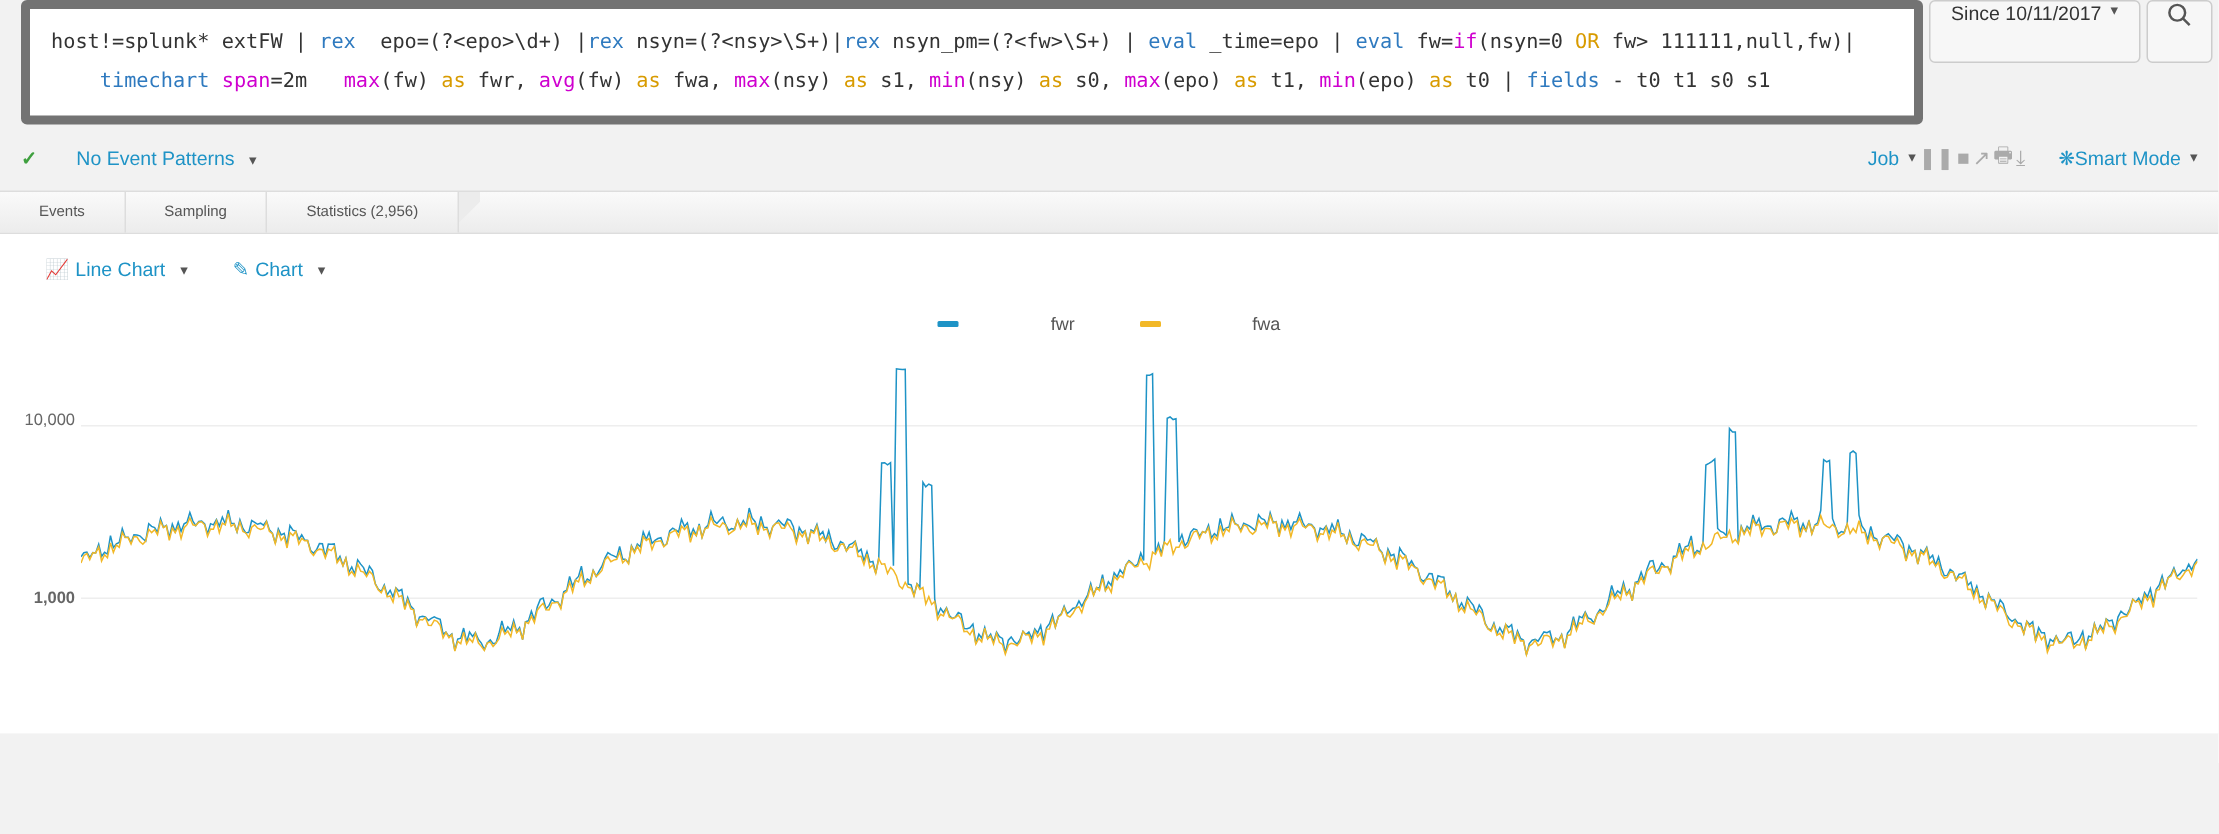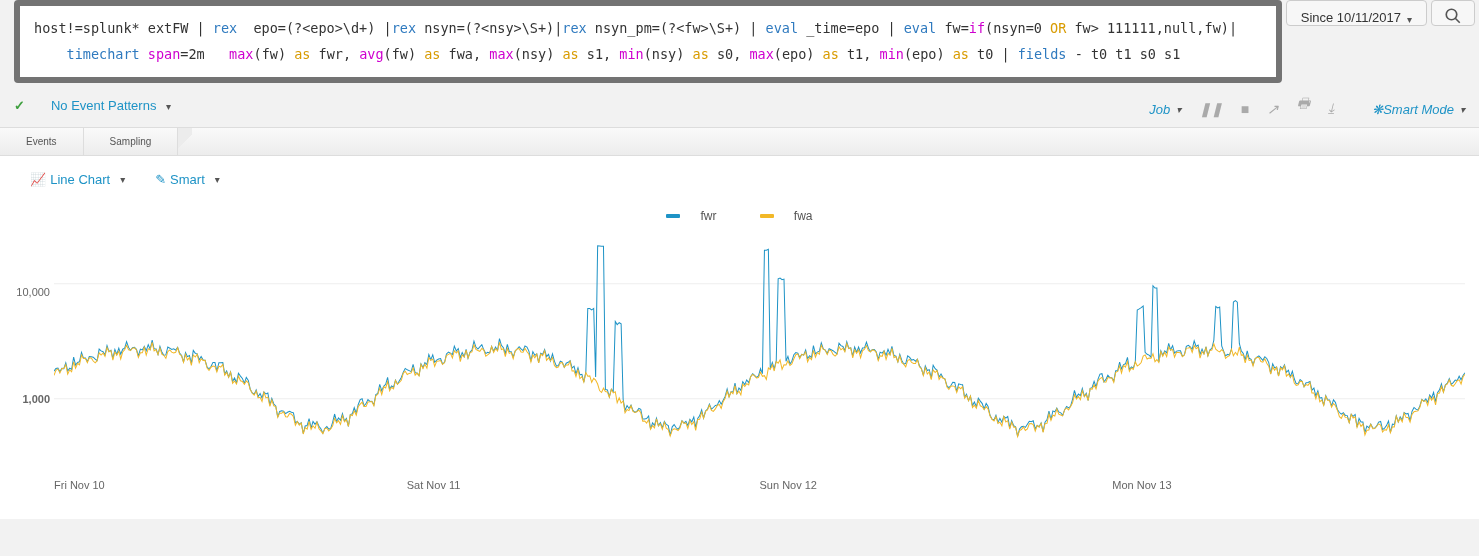--- a/index.html
+++ b/index.html
@@ -28,44 +28,44 @@
     line-height: 1.9;
     min-height: 60px;
     white-space: pre-wrap;
     word-break: break-word;
   }
   .tok-cmd   { color: #2f7abf; }
   .tok-func  { color: #cf00cf; }
   .tok-as    { color: #d89b00; }
   .tok-op    { color: #d89b00; }
   .time-picker, .search-btn {
-    height: 26px;
+    height: 42px;
     border: 1px solid #ccc;
     background: #f7f7f7;
     display: flex;
-    align-items: flex-end;
+    align-items: flex-start;
     padding: 0 14px;
     border-radius: 4px;
     margin-right: 4px;
     cursor: pointer;
     font-size: 13px;
   }
   .search-btn { padding: 0 12px; }
   .chev { margin-left: 6px; font-size: 10px; color: #555; }
   .status-row {
     display: flex;
     align-items: center;
     padding: 10px 14px;
     font-size: 13px;
     background: #f2f2f2;
   }
   .status-left { display: flex; align-items: center; gap: 4px; }
   .check { color: #3fa03f; font-weight: bold; }
   .link { color: #1e93c6; cursor: pointer; }
-  .status-right { margin-left: auto; display: flex; align-items: flex-end; gap: 18px; color: #888; font-style: italic; }
+  .status-right { margin-left: auto; display: flex; align-items: center; gap: 2px; color: #888; }
   .status-right .link { display: inline-flex; align-items: center; }
   .icon-btn { color: #aaa; cursor: pointer; font-size: 14px; }
   .tabs {
     display: flex;
     background: linear-gradient(#fafafa,#ececec);
     border-top: 1px solid #ddd;
     border-bottom: 1px solid #ddd;
   }
   .tab {
     padding: 8px 26px;
@@ -92,21 +92,21 @@
     gap: 30px;
     padding: 16px 30px 0 30px;
     background: #fff;
   }
   .viz-btn { color: #1e93c6; cursor: pointer; font-size: 13px; display: inline-flex; align-items: center; gap: 4px;}
   .chart-area {
     background: #fff;
     padding: 20px 4px 10px 4px;
   }
   .legend { text-align: center; font-size: 12px; color: #555; margin-bottom: 6px;}
-  .legend span { display:inline-flex; align-items:center; margin: 0 10px;}
+  .legend span { display:inline-flex; align-items:center; margin: 0 10px; gap: 41px;}
   .swatch { display:inline-block; width: 14px; height: 4px; margin-right: 6px; border-radius:1px;}
   .swatch.blue   { background:#1e93c6;}
   .swatch.orange { background:#f2b827;}
   .chart-viewport {
     position: relative;
     height: 250px;
     margin-left: 50px;
     margin-right: 10px;
   }
   .y-axis-labels {
@@ -174,61 +174,56 @@
       <span>❋</span>
       <span>Smart Mode</span>
       <span class="chev">▾</span>
     </span>
   </div>
 </div>
 
 <div class="tabs">
   <div class="tab">Events</div>
   <div class="tab">Sampling</div>
+  <div class="tab">Statistics (2,956)</div>
   <div class="tab-corner"></div>
 </div>
 
 <div style="background:#fff">
   <div class="viz-toolbar">
     <span class="viz-btn">
       <span>📈</span>
       <span>Line Chart</span>
       <span class="chev">▾</span>
     </span>
     <span class="viz-btn">
       <span>✎</span>
-      <span>Smart</span>
+      <span>Chart</span>
       <span class="chev">▾</span>
     </span>
   </div>
 
   <div class="chart-area">
     <div class="legend">
       <span>
         <span class="swatch blue"></span>
         <span>fwr</span>
       </span>
       <span>
         <span class="swatch orange"></span>
         <span>fwa</span>
       </span>
     </div>
 
     <div class="chart-viewport">
       <div class="y-axis-labels" id="y-labels">
           <div class="y-tick" style="top: 169.869px; font-weight: bold;">1,000</div>
-          <div class="y-tick" style="top: 63px;">10,000</div>
+          <div class="y-tick" style="top: 51px;">10,000</div>
         </div>
       <svg class="chart-svg" id="chart-svg" viewBox="0 0 1400 230" preserveAspectRatio="none">
           <line x1="0" x2="1400" y1="169.8689442927612" y2="169.8689442927612" stroke="#eee"></line>
           <line x1="0" x2="1400" y1="54.8689442927612" y2="54.8689442927612" stroke="#eee"></line>
           <path d="M0.0,142.2L1.9,139.5L3.9,139.0L5.8,142.8L7.8,139.4L9.7,139.6L11.7,133.8L13.6,142.0L15.6,139.2L17.5,140.4L19.5,128.1L21.4,136.1L23.4,133.5L25.3,132.6L27.3,123.4L29.2,129.1L31.2,129.1L33.1,132.8L35.0,127.6L37.0,127.7L38.9,128.2L40.9,130.2L42.8,131.7L44.8,120.1L46.7,121.9L48.7,122.7L50.6,125.9L52.6,116.7L54.5,122.4L56.5,121.3L58.4,129.5L60.4,120.4L62.3,125.4L64.3,119.1L66.2,125.3L68.2,120.2L70.1,119.1L72.0,112.6L74.0,118.4L75.9,121.4L77.9,118.6L79.8,118.3L81.8,120.3L83.7,126.9L85.7,120.1L87.6,120.9L89.6,117.3L91.5,121.8L93.5,115.7L95.4,120.2L97.4,111.1L99.3,119.8L101.3,120.0L103.2,125.5L105.1,117.4L107.1,123.3L109.0,126.3L111.0,125.9L112.9,118.0L114.9,119.2L116.8,120.5L118.8,119.8L120.7,121.1L122.7,118.3L124.6,124.1L126.6,126.6L128.5,133.2L130.5,123.6L132.4,127.6L134.4,126.6L136.3,134.4L138.2,121.4L140.2,124.4L142.1,125.0L144.1,130.8L146.0,127.5L148.0,131.0L149.9,131.3L151.9,138.0L153.8,139.8L155.8,137.5L157.7,133.4L159.7,133.5L161.6,142.2L163.6,133.7L165.5,133.8L167.5,133.6L169.4,145.1L171.3,141.9L173.3,148.0L175.2,143.1L177.2,152.5L179.1,149.0L181.1,153.8L183.0,144.3L185.0,147.1L186.9,149.4L188.9,154.3L190.8,148.4L192.8,151.4L194.7,160.2L196.7,163.9L198.6,165.3L200.6,161.0L202.5,167.6L204.5,164.5L206.4,169.0L208.3,163.0L210.3,165.0L212.2,164.0L214.2,176.2L216.1,169.3L218.1,175.0L220.0,177.0L222.0,188.2L223.9,182.4L225.9,181.8L227.8,182.3L229.8,184.6L231.7,183.3L233.7,182.2L235.6,183.2L237.6,183.9L239.5,193.8L241.4,192.4L243.4,195.4L245.3,193.7L247.3,204.5L249.2,197.0L251.2,196.5L253.1,189.7L255.1,199.1L257.0,192.4L259.0,195.3L260.9,192.7L262.9,197.3L264.8,199.7L266.8,204.1L268.7,199.6L270.7,197.6L272.6,200.1L274.5,199.6L276.5,193.2L278.4,185.0L280.4,192.4L282.3,188.9L284.3,191.3L286.2,184.6L288.2,192.1L290.1,189.4L292.1,197.4L294.0,185.6L296.0,184.8L297.9,178.5L299.9,184.2L301.8,175.7L303.8,170.6L305.7,169.7L307.6,177.0L309.6,174.6L311.5,170.5L313.5,172.4L315.4,172.3L317.4,175.8L319.3,165.5L321.3,164.4L323.2,155.3L325.2,161.9L327.1,157.4L329.1,155.3L331.0,148.4L333.0,160.2L334.9,157.0L336.9,158.2L338.8,151.2L340.8,155.2L342.7,151.7L344.6,148.5L346.6,143.1L348.5,139.4L350.5,140.8L352.4,141.6L354.4,142.6L356.3,135.3L358.3,143.7L360.2,144.0L362.2,146.4L364.1,134.8L366.1,138.8L368.0,133.7L370.0,135.5L371.9,125.6L373.9,130.7L375.8,125.8L377.7,133.3L379.7,131.2L381.6,130.0L383.6,129.5L385.5,135.0L387.5,133.5L389.4,124.9L391.4,123.1L393.3,124.2L395.3,125.6L397.2,117.1L399.2,122.0L401.1,119.6L403.1,128.6L405.0,123.6L407.0,127.8L408.9,120.3L410.8,129.1L412.8,123.1L414.7,121.2L416.7,112.1L418.6,118.1L420.6,120.0L422.5,117.9L424.5,115.7L426.4,120.8L428.4,124.6L430.3,123.4L432.3,123.9L434.2,117.5L436.2,122.1L438.1,118.0L440.1,121.4L442.0,109.7L443.9,116.3L445.9,118.8L447.8,124.5L449.8,115.3L451.7,122.5L453.7,122.7L455.6,128.2L457.6,121.9L459.5,120.0L461.5,117.7L463.4,119.9L465.4,121.6L467.3,117.0L469.3,118.0L471.2,122.1L473.2,132.3L475.1,122.6L477.1,126.3L479.0,124.9L480.9,133.6L482.9,124.3L484.8,125.5L486.8,120.6L488.7,127.6L490.7,125.3L492.6,131.9L494.6,124.8L496.5,132.2L498.5,137.2L500.4,136.6L502.4,132.1L504.3,133.2L506.3,138.2L508.2,134.2L510.2,133.3L512.1,131.7L514.0,139.0L516.0,137.1L517.9,144.9L519.9,138.8L521.8,145.8L523.8,145.3L525.7,153.2L527.7,142.8L529.6,79.6L531.6,79.5L533.5,80.9L535.5,79.4L537.4,148.1L539.4,16.9L541.3,17.1L543.3,17.3L545.2,17.2L547.1,160.4L549.1,160.9L551.0,167.9L553.0,160.2L554.9,162.4L556.9,92.5L558.8,95.6L560.8,93.7L562.7,94.7L564.7,170.3L566.6,181.4L568.6,176.5L570.5,179.4L572.5,176.2L574.4,181.4L576.4,183.3L578.3,182.4L580.3,179.4L582.2,180.4L584.1,190.0L586.1,190.1L588.0,189.5L590.0,187.0L591.9,200.1L593.9,193.8L595.8,196.5L597.8,189.3L599.7,196.8L601.7,193.7L603.6,198.9L605.6,192.4L607.5,195.5L609.5,196.6L611.4,206.4L613.4,197.8L615.3,195.6L617.2,198.5L619.2,200.4L621.1,197.5L623.1,191.8L625.0,194.1L627.0,192.3L628.9,196.6L630.9,190.3L632.8,192.9L634.8,188.0L636.7,198.3L638.7,189.4L640.6,186.8L642.6,180.8L644.5,189.0L646.5,182.0L648.4,180.2L650.3,175.1L652.3,180.2L654.2,178.5L656.2,176.5L658.1,176.1L660.1,171.6L662.0,175.2L664.0,171.2L665.9,167.5L667.9,160.0L669.8,167.6L671.8,162.7L673.7,163.0L675.7,154.1L677.6,164.3L679.6,158.9L681.5,161.3L683.4,152.8L685.4,155.6L687.3,150.9L689.3,153.6L691.2,147.6L693.2,144.7L695.1,146.4L697.1,148.5L699.0,147.0L701.0,139.6L702.9,144.7L704.9,21.2L706.8,21.2L708.8,20.2L710.7,140.1L712.7,133.4L714.6,139.8L716.6,131.9L718.5,49.9L720.4,49.0L722.4,50.7L724.3,50.1L726.3,132.3L728.2,127.4L730.2,135.0L732.1,132.2L734.1,125.7L736.0,123.6L738.0,124.2L739.9,128.5L741.9,125.4L743.8,126.1L745.8,121.0L747.7,129.6L749.7,126.7L751.6,128.6L753.5,116.6L755.5,124.8L757.4,123.1L759.4,122.3L761.3,113.8L763.3,120.0L765.2,121.0L767.2,124.5L769.1,119.8L771.1,120.8L773.0,121.7L775.0,123.3L776.9,124.8L778.9,114.2L780.8,116.6L782.8,117.5L784.7,121.6L786.6,112.8L788.6,119.3L790.5,118.8L792.5,127.2L794.4,118.0L796.4,123.3L798.3,118.0L800.3,124.0L802.2,119.0L804.2,118.8L806.1,113.1L808.1,119.2L810.0,122.7L812.0,120.4L813.9,120.6L815.9,123.0L817.8,130.3L819.7,123.1L821.7,124.1L823.6,121.7L825.6,126.4L827.5,120.3L829.5,125.1L831.4,117.3L833.4,126.6L835.3,127.2L837.3,132.8L839.2,125.2L841.2,131.4L843.1,134.9L845.1,134.5L847.0,126.9L849.0,128.4L850.9,131.1L852.9,130.5L854.8,132.2L856.7,130.2L858.7,136.9L860.6,139.4L862.6,146.3L864.5,137.0L866.5,141.5L868.4,140.6L870.4,149.1L872.3,136.3L874.3,139.7L876.2,141.4L878.2,147.9L880.1,144.9L882.1,148.8L884.0,150.0L886.0,156.8L887.9,158.7L889.8,156.8L891.8,153.3L893.7,153.5L895.7,162.5L897.6,154.8L899.6,155.5L901.5,155.8L903.5,168.3L905.4,165.2L907.4,171.6L909.3,167.1L911.3,176.7L913.2,173.0L915.2,177.6L917.1,169.2L919.1,172.1L921.0,174.6L922.9,180.0L924.9,174.4L926.8,177.5L928.8,186.6L930.7,190.1L932.7,191.0L934.6,186.3L936.6,193.4L938.5,189.4L940.5,193.2L942.4,187.4L944.4,189.2L946.3,187.5L948.3,198.8L950.2,191.6L952.2,196.6L954.1,197.7L956.1,207.4L958.0,200.0L959.9,197.8L961.9,197.2L963.8,198.4L965.8,195.3L967.7,192.3L969.7,192.8L971.6,191.8L973.6,199.8L975.5,196.5L977.5,197.7L979.4,193.9L981.4,202.7L983.3,193.1L985.3,190.5L987.2,182.1L989.2,190.5L991.1,181.9L993.0,182.9L995.0,179.0L996.9,182.9L998.9,183.8L1000.8,186.4L1002.8,180.6L1004.7,177.4L1006.7,178.9L1008.6,177.5L1010.6,170.3L1012.5,161.3L1014.5,168.4L1016.4,165.0L1018.4,166.6L1020.3,159.4L1022.3,167.3L1024.2,164.3L1026.1,171.4L1028.1,159.3L1030.0,158.7L1032.0,152.4L1033.9,157.8L1035.9,150.1L1037.8,145.1L1039.8,144.7L1041.7,152.8L1043.7,150.4L1045.6,146.2L1047.6,148.6L1049.5,148.8L1051.5,152.1L1053.4,141.8L1055.4,141.7L1057.3,133.1L1059.2,139.9L1061.2,135.6L1063.1,134.8L1065.1,128.3L1067.0,140.6L1069.0,138.0L1070.9,139.1L1072.9,132.6L1074.8,81.0L1076.8,79.9L1078.7,78.7L1080.7,77.0L1082.6,123.3L1084.6,125.3L1086.5,126.1L1088.5,128.2L1090.4,56.7L1092.4,59.0L1094.3,59.0L1096.2,133.1L1098.2,121.7L1100.1,126.3L1102.1,121.9L1104.0,123.8L1106.0,114.3L1107.9,120.8L1109.9,116.6L1111.8,124.0L1113.8,122.1L1115.7,121.7L1117.7,121.8L1119.6,127.2L1121.6,125.8L1123.5,117.4L1125.5,116.4L1127.4,117.9L1129.3,120.3L1131.3,111.9L1133.2,117.4L1135.2,116.1L1137.1,125.4L1139.1,120.1L1141.0,124.8L1143.0,117.9L1144.9,126.7L1146.9,120.9L1148.8,119.5L1150.8,111.2L1152.7,77.5L1154.7,78.9L1156.6,78.0L1158.6,116.8L1160.5,122.1L1162.4,127.0L1164.4,125.4L1166.3,126.0L1168.3,120.1L1170.2,73.1L1172.2,71.7L1174.1,73.2L1176.1,114.5L1178.0,121.7L1180.0,124.5L1181.9,131.0L1183.9,121.9L1185.8,129.3L1187.8,130.4L1189.7,135.7L1191.7,129.8L1193.6,128.1L1195.5,126.9L1197.5,129.2L1199.4,131.3L1201.4,127.7L1203.3,129.5L1205.3,133.6L1207.2,144.7L1209.2,134.9L1211.1,138.9L1213.1,137.9L1215.0,147.0L1217.0,137.7L1218.9,139.5L1220.9,135.9L1222.8,143.3L1224.8,141.2L1226.7,148.0L1228.7,142.2L1230.6,149.8L1232.5,154.8L1234.5,154.6L1236.4,150.6L1238.4,152.2L1240.3,157.8L1242.3,153.8L1244.2,153.5L1246.2,152.5L1248.1,161.2L1250.1,159.1L1252.0,167.0L1254.0,161.8L1255.9,169.1L1257.9,168.6L1259.8,176.3L1261.8,166.7L1263.7,170.8L1265.6,170.9L1267.6,176.8L1269.5,170.9L1271.5,173.5L1273.4,180.6L1275.4,183.5L1277.3,185.2L1279.3,183.8L1281.2,186.4L1283.2,186.6L1285.1,193.2L1287.1,185.2L1289.0,187.4L1291.0,185.5L1292.9,198.2L1294.9,189.4L1296.8,192.9L1298.7,192.9L1300.7,203.7L1302.6,197.2L1304.6,198.7L1306.5,195.0L1308.5,198.9L1310.4,199.3L1312.4,196.9L1314.3,193.1L1316.3,192.5L1318.2,200.6L1320.2,199.1L1322.1,196.6L1324.1,192.0L1326.0,203.5L1328.0,195.1L1329.9,195.6L1331.8,186.8L1333.8,192.9L1335.7,187.9L1337.7,191.0L1339.6,183.6L1341.6,185.0L1343.5,184.4L1345.5,192.0L1347.4,182.4L1349.4,178.5L1351.3,180.2L1353.3,181.1L1355.2,177.0L1357.2,170.4L1359.1,172.3L1361.1,169.8L1363.0,173.2L1365.0,166.0L1366.9,169.0L1368.8,163.4L1370.8,172.7L1372.7,163.8L1374.7,160.9L1376.6,154.8L1378.6,162.9L1380.5,156.1L1382.5,154.1L1384.4,149.6L1386.4,155.3L1388.3,153.6L1390.3,151.1L1392.2,151.6L1394.2,147.2L1396.1,150.8L1398.1,146.4L1400.0,143.7" fill="none" stroke="#1e93c6" stroke-width="1"></path>
           <path d="M0.0,146.4L1.9,141.4L3.9,139.9L5.8,144.1L7.8,139.5L9.7,139.6L11.7,135.6L13.6,145.1L15.6,140.8L17.5,142.8L19.5,132.9L21.4,139.3L23.4,134.3L25.3,135.9L27.3,125.9L29.2,129.4L31.2,129.4L33.1,133.7L35.0,128.7L37.0,128.9L38.9,132.0L40.9,133.8L42.8,131.7L44.8,123.9L46.7,126.1L48.7,124.1L50.6,127.4L52.6,118.5L54.5,122.8L56.5,121.5L58.4,131.2L60.4,123.0L62.3,126.1L64.3,122.1L66.2,130.0L68.2,122.8L70.1,120.8L72.0,116.3L74.0,120.9L75.9,121.4L77.9,119.2L79.8,118.8L81.8,120.9L83.7,128.5L85.7,123.7L87.6,123.8L89.6,118.3L91.5,126.1L93.5,119.7L95.4,120.9L97.4,113.4L99.3,121.9L101.3,120.5L103.2,125.6L105.1,118.9L107.1,125.3L109.0,126.3L111.0,129.4L112.9,122.5L114.9,120.9L116.8,123.1L118.8,123.9L120.7,123.3L122.7,118.8L124.6,125.2L126.6,126.7L128.5,133.4L130.5,125.3L132.4,131.1L134.4,128.7L136.3,136.3L138.2,126.0L140.2,128.0L142.1,125.2L144.1,133.7L146.0,129.9L148.0,131.5L149.9,131.3L151.9,139.1L153.8,141.3L155.8,138.2L157.7,137.1L159.7,137.5L161.6,142.9L163.6,137.1L165.5,138.1L167.5,135.4L169.4,146.2L171.3,143.4L173.3,148.3L175.2,143.2L177.2,154.3L179.1,152.0L181.1,155.1L183.0,146.9L185.0,151.8L186.9,152.4L188.9,155.4L190.8,151.9L192.8,153.9L194.7,160.5L196.7,164.3L198.6,166.1L200.6,161.9L202.5,168.9L204.5,168.3L206.4,172.4L208.3,163.4L210.3,168.9L212.2,168.1L214.2,177.4L216.1,171.0L218.1,176.9L220.0,177.5L222.0,188.4L223.9,184.0L225.9,184.3L227.8,182.7L229.8,187.8L231.7,188.0L233.7,184.4L235.6,185.2L237.6,187.8L239.5,196.2L241.4,192.6L243.4,196.1L245.3,194.1L247.3,205.0L249.2,198.6L251.2,200.1L253.1,192.4L255.1,200.3L257.0,196.8L259.0,199.2L260.9,193.2L262.9,199.7L264.8,201.9L266.8,204.6L268.7,199.7L270.7,199.0L272.6,202.0L274.5,199.9L276.5,196.8L278.4,189.3L280.4,193.8L282.3,191.7L284.3,195.4L286.2,186.6L288.2,192.8L290.1,190.6L292.1,197.4L294.0,185.7L296.0,186.6L297.9,181.7L299.9,186.1L301.8,177.8L303.8,175.2L305.7,173.2L307.6,177.5L309.6,177.6L311.5,173.0L313.5,172.8L315.4,172.5L317.4,176.8L319.3,166.8L321.3,165.3L323.2,159.1L325.2,165.7L327.1,157.8L329.1,158.9L331.0,152.6L333.0,161.8L334.9,158.3L336.9,159.8L338.8,151.5L340.8,155.3L342.7,153.5L344.6,151.3L346.6,144.1L348.5,142.2L350.5,145.5L352.4,144.4L354.4,143.9L356.3,138.9L358.3,146.2L360.2,144.1L362.2,146.9L364.1,135.4L366.1,139.6L368.0,135.1L370.0,139.2L371.9,128.7L373.9,131.3L375.8,130.0L377.7,137.4L379.7,132.2L381.6,131.9L383.6,131.5L385.5,135.5L387.5,133.6L389.4,126.5L391.4,125.4L393.3,124.4L395.3,128.9L397.2,121.7L399.2,124.0L401.1,121.8L403.1,132.6L405.0,125.9L407.0,128.1L408.9,121.2L410.8,129.3L412.8,123.4L414.7,122.9L416.7,115.7L418.6,120.5L420.6,121.5L422.5,122.4L424.5,119.5L426.4,120.9L428.4,127.2L430.3,125.8L432.3,124.3L434.2,117.5L436.2,123.4L438.1,119.7L440.1,122.0L442.0,113.3L443.9,120.5L445.9,119.8L447.8,127.6L449.8,119.5L451.7,124.4L453.7,123.6L455.6,129.6L457.6,122.1L459.5,120.0L461.5,119.5L463.4,123.0L465.4,123.2L467.3,119.3L469.3,122.8L471.2,125.3L473.2,133.1L475.1,125.9L477.1,128.8L479.0,125.2L480.9,133.8L482.9,125.2L484.8,126.6L486.8,121.7L488.7,131.3L490.7,128.9L492.6,131.9L494.6,128.5L496.5,136.4L498.5,138.6L500.4,138.1L502.4,133.9L504.3,133.6L506.3,138.3L508.2,135.9L510.2,135.9L512.1,132.4L514.0,142.0L516.0,141.8L517.9,147.5L519.9,140.4L521.8,149.5L523.8,147.7L525.7,153.2L527.7,143.5L529.6,147.2L531.6,146.9L533.5,153.3L535.5,149.3L537.4,151.1L539.4,155.0L541.3,161.6L543.3,163.5L545.2,159.2L547.1,162.5L549.1,163.1L551.0,168.4L553.0,160.4L554.9,163.9L556.9,162.7L558.8,173.7L560.8,168.8L562.7,174.0L564.7,172.0L566.6,183.9L568.6,180.5L570.5,181.6L572.5,176.7L574.4,182.4L576.4,183.4L578.3,182.7L580.3,181.1L582.2,183.8L584.1,192.1L586.1,191.9L588.0,194.1L590.0,190.6L591.9,200.3L593.9,196.6L595.8,198.9L597.8,189.8L599.7,196.9L601.7,194.9L603.6,200.4L605.6,193.2L607.5,199.2L609.5,200.6L611.4,207.1L613.4,201.1L615.3,199.8L617.2,200.3L619.2,201.5L621.1,199.0L623.1,192.0L625.0,194.2L627.0,194.1L628.9,199.6L630.9,191.6L632.8,195.5L634.8,192.8L636.7,201.3L638.7,190.4L640.6,190.3L642.6,183.2L644.5,189.3L646.5,182.3L648.4,180.9L650.3,176.1L652.3,181.4L654.2,182.3L656.2,179.9L658.1,176.4L660.1,175.5L662.0,179.4L664.0,172.4L665.9,169.2L667.9,162.0L669.8,168.0L671.8,162.8L673.7,164.7L675.7,156.6L677.6,164.8L679.6,162.1L681.5,165.9L683.4,155.1L685.4,157.5L687.3,154.7L689.3,156.0L691.2,147.7L693.2,145.4L695.1,146.8L697.1,148.9L699.0,148.6L701.0,143.2L702.9,147.3L704.9,146.7L706.8,150.5L708.8,139.0L710.7,140.5L712.7,135.8L714.6,142.0L716.6,132.4L718.5,134.2L720.4,130.9L722.4,140.3L724.3,135.8L726.3,135.9L728.2,131.7L730.2,136.4L732.1,135.0L734.1,129.8L736.0,125.7L738.0,124.8L739.9,129.8L741.9,125.4L743.8,126.2L745.8,122.8L747.7,132.9L749.7,128.5L751.6,130.7L753.5,121.3L755.5,128.2L757.4,123.5L759.4,125.3L761.3,116.2L763.3,120.4L765.2,121.1L767.2,125.6L769.1,121.1L771.1,121.7L773.0,125.4L775.0,127.1L776.9,125.2L778.9,117.8L780.8,120.8L782.8,119.2L784.7,122.9L786.6,114.5L788.6,119.7L790.5,118.9L792.5,128.9L794.4,120.9L796.4,124.3L798.3,120.8L800.3,128.8L802.2,121.8L804.2,120.2L806.1,116.6L808.1,121.7L810.0,122.8L812.0,120.9L813.9,121.2L815.9,123.8L817.8,131.7L819.7,126.8L821.7,127.3L823.6,122.3L825.6,130.5L827.5,124.4L829.5,126.1L831.4,119.3L833.4,128.7L835.3,127.6L837.3,132.9L839.2,126.8L841.2,133.7L843.1,135.1L845.1,137.9L847.0,131.5L849.0,130.4L850.9,133.4L852.9,134.4L854.8,134.5L856.7,130.5L858.7,137.8L860.6,139.7L862.6,146.6L864.5,138.7L866.5,145.1L868.4,143.0L870.4,150.7L872.3,140.9L874.3,143.5L876.2,141.6L878.2,150.5L880.1,147.2L882.1,149.3L884.0,150.0L886.0,158.1L887.9,160.4L889.8,157.3L891.8,156.9L893.7,157.6L895.7,163.5L897.6,157.9L899.6,159.7L901.5,157.7L903.5,169.2L905.4,166.5L907.4,171.7L909.3,167.1L911.3,178.5L913.2,176.2L915.2,179.2L917.1,171.5L919.1,176.8L921.0,177.8L922.9,180.7L924.9,177.7L926.8,180.0L928.8,187.0L930.7,190.3L932.7,191.9L934.6,187.5L936.6,194.5L938.5,193.2L940.5,196.8L942.4,187.5L944.4,192.9L946.3,191.7L948.3,200.2L950.2,193.1L952.2,198.3L954.1,198.1L956.1,207.5L958.0,201.7L959.9,200.5L961.9,197.9L963.8,201.4L965.8,200.0L967.7,194.8L969.7,194.5L971.6,195.5L973.6,202.2L975.5,196.5L977.5,198.3L979.4,194.4L981.4,203.3L983.3,194.6L985.3,194.2L987.2,185.0L989.2,191.4L991.1,186.2L993.0,187.0L995.0,179.8L996.9,185.1L998.9,186.0L1000.8,186.9L1002.8,180.7L1004.7,178.9L1006.7,181.0L1008.6,177.6L1010.6,173.7L1012.5,165.8L1014.5,170.1L1016.4,167.5L1018.4,170.7L1020.3,161.6L1022.3,167.8L1024.2,165.3L1026.1,171.5L1028.1,159.5L1030.0,160.4L1032.0,155.8L1033.9,160.0L1035.9,151.9L1037.8,149.7L1039.8,148.4L1041.7,152.9L1043.7,153.2L1045.6,148.6L1047.6,149.1L1049.5,148.8L1051.5,153.3L1053.4,143.3L1055.4,142.4L1057.3,136.8L1059.2,144.0L1061.2,136.4L1063.1,138.1L1065.1,132.5L1067.0,142.4L1069.0,139.0L1070.9,140.5L1072.9,132.8L1074.8,137.0L1076.8,135.6L1078.7,133.5L1080.7,127.1L1082.6,125.9L1084.6,130.0L1086.5,129.1L1088.5,129.2L1090.4,124.7L1092.4,132.7L1094.3,130.6L1096.2,133.5L1098.2,122.5L1100.1,127.3L1102.1,123.2L1104.0,127.6L1106.0,117.8L1107.9,121.1L1109.9,120.6L1111.8,128.2L1113.8,123.3L1115.7,123.4L1117.7,123.7L1119.6,127.6L1121.6,126.0L1123.5,119.1L1125.5,118.9L1127.4,118.4L1129.3,123.4L1131.3,116.5L1133.2,119.7L1135.2,118.1L1137.1,129.2L1139.1,122.5L1141.0,125.0L1143.0,118.7L1144.9,127.0L1146.9,121.4L1148.8,121.1L1150.8,114.8L1152.7,120.2L1154.7,121.9L1156.6,122.9L1158.6,120.7L1160.5,122.6L1162.4,129.3L1164.4,127.6L1166.3,126.6L1168.3,120.2L1170.2,126.7L1172.2,123.3L1174.1,126.0L1176.1,118.1L1178.0,126.1L1180.0,125.9L1181.9,133.8L1183.9,126.1L1185.8,131.4L1187.8,131.0L1189.7,136.9L1191.7,129.8L1193.6,128.3L1195.5,128.6L1197.5,132.5L1199.4,133.2L1201.4,129.8L1203.3,134.2L1205.3,137.1L1207.2,145.1L1209.2,137.9L1211.1,141.3L1213.1,138.3L1215.0,147.1L1217.0,138.8L1218.9,140.8L1220.9,136.8L1222.8,147.1L1224.8,145.1L1226.7,148.4L1228.7,145.8L1230.6,154.0L1232.5,156.5L1234.5,155.8L1236.4,152.3L1238.4,152.5L1240.3,157.8L1242.3,155.6L1244.2,156.4L1246.2,153.5L1248.1,164.0L1250.1,163.9L1252.0,169.8L1254.0,163.1L1255.9,172.7L1257.9,171.0L1259.8,176.4L1261.8,167.2L1263.7,171.4L1265.6,171.7L1267.6,178.2L1269.5,174.6L1271.5,176.7L1273.4,181.2L1275.4,187.6L1277.3,189.3L1279.3,184.8L1281.2,188.4L1283.2,188.6L1285.1,193.7L1287.1,185.4L1289.0,189.0L1291.0,187.8L1292.9,198.4L1294.9,192.8L1296.8,197.5L1298.7,194.9L1300.7,205.9L1302.6,201.2L1304.6,201.0L1306.5,195.3L1308.5,199.8L1310.4,199.5L1312.4,197.3L1314.3,194.8L1316.3,196.1L1318.2,203.0L1320.2,200.7L1322.1,201.1L1324.1,195.8L1326.0,203.7L1328.0,197.7L1329.9,197.9L1331.8,187.3L1333.8,192.9L1335.7,189.2L1337.7,192.8L1339.6,184.1L1341.6,188.6L1343.5,188.6L1345.5,193.1L1347.4,185.5L1349.4,182.7L1351.3,182.2L1353.3,181.9L1355.2,178.3L1357.2,170.6L1359.1,172.4L1361.1,171.6L1363.0,176.4L1365.0,167.6L1366.9,171.3L1368.8,168.1L1370.8,176.0L1372.7,164.5L1374.7,164.1L1376.6,157.3L1378.6,163.2L1380.5,156.3L1382.5,155.0L1384.4,150.8L1386.4,156.3L1388.3,157.3L1390.3,154.7L1392.2,151.7L1394.2,150.9L1396.1,155.0L1398.1,147.8L1400.0,145.2" fill="none" stroke="#f2b827" stroke-width="1"></path>
         </svg>
     </div>
-    <div class="x-axis-labels" id="x-labels">
-        <div class="x-tick" style="left: 0%;">Fri Nov 10</div>
-        <div class="x-tick" style="left: 25%;">Sat Nov 11</div>
-        <div class="x-tick" style="left: 50%;">Sun Nov 12</div>
-        <div class="x-tick" style="left: 75%;">Mon Nov 13</div>
-      </div>
   </div>
 </div>
 
 </body></html>

